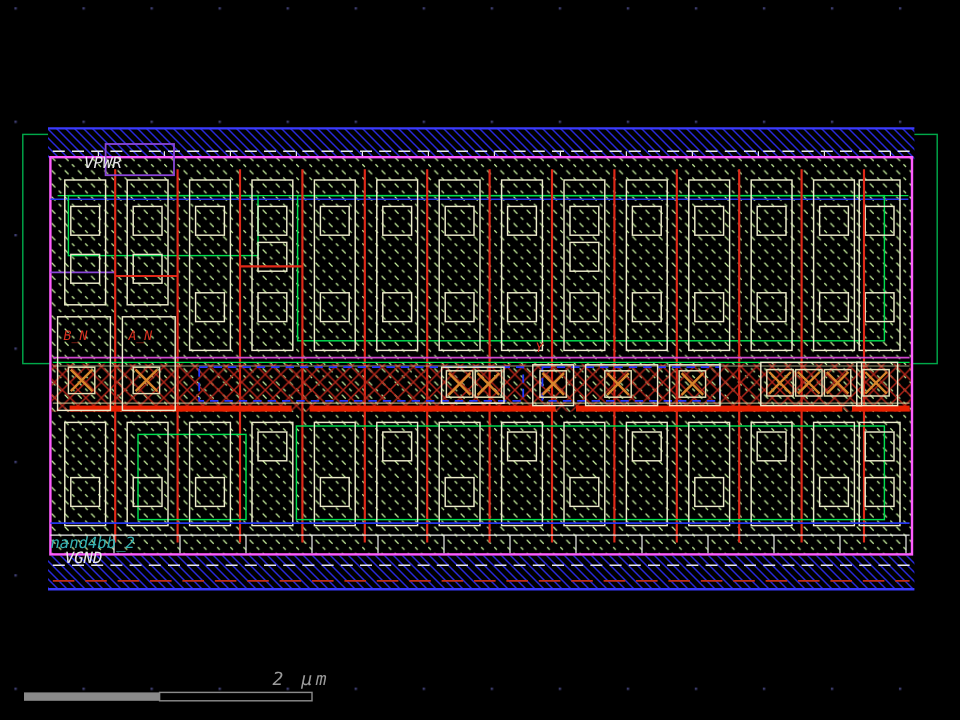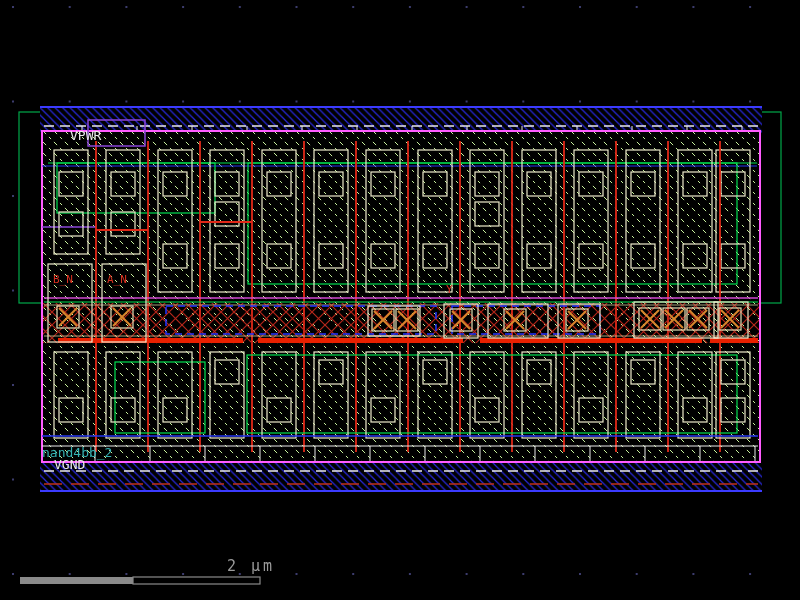--- a/index.html
+++ b/index.html
@@ -1,16 +1,16 @@
 <!DOCTYPE html>
 <html><head>
 <meta charset="utf-8">
 <style>
   html,body{margin:0;padding:0;background:#000;width:800px;height:600px;overflow:hidden;}
-  .screen{position:relative;width:640px;height:600px;background:#d946ef;}
+  .screen{position:relative;width:640px;height:600px;background:#d946ef;font-style:italic;}
   svg{display:block;}
   text{font-family:"DejaVu Sans Mono","Liberation Mono",monospace;}
   .lbl-rail{font-size:13px;fill:#e9e9e9;}
   .lbl-cell{font-size:13px;fill:#35b2b2;}
   .lbl-pin{font-size:11px;fill:#d83020;}
   .lbl-scale{font-size:15px;fill:#9a9a9a;letter-spacing:3px;}
 </style>
 </head>
 <body>
 

